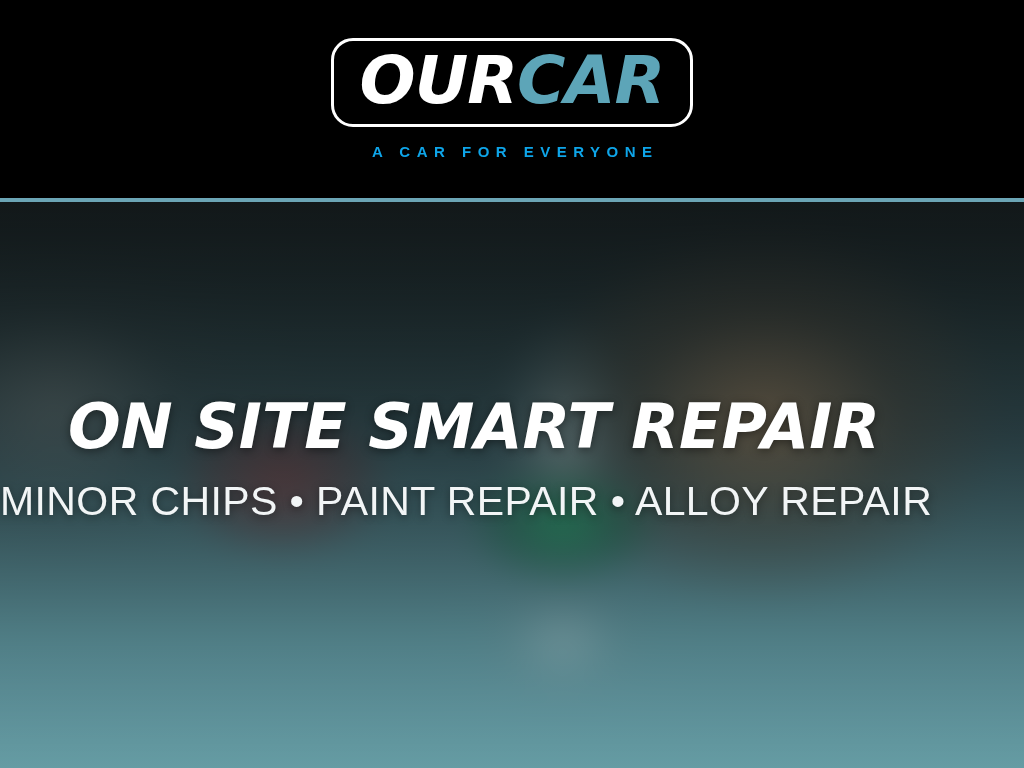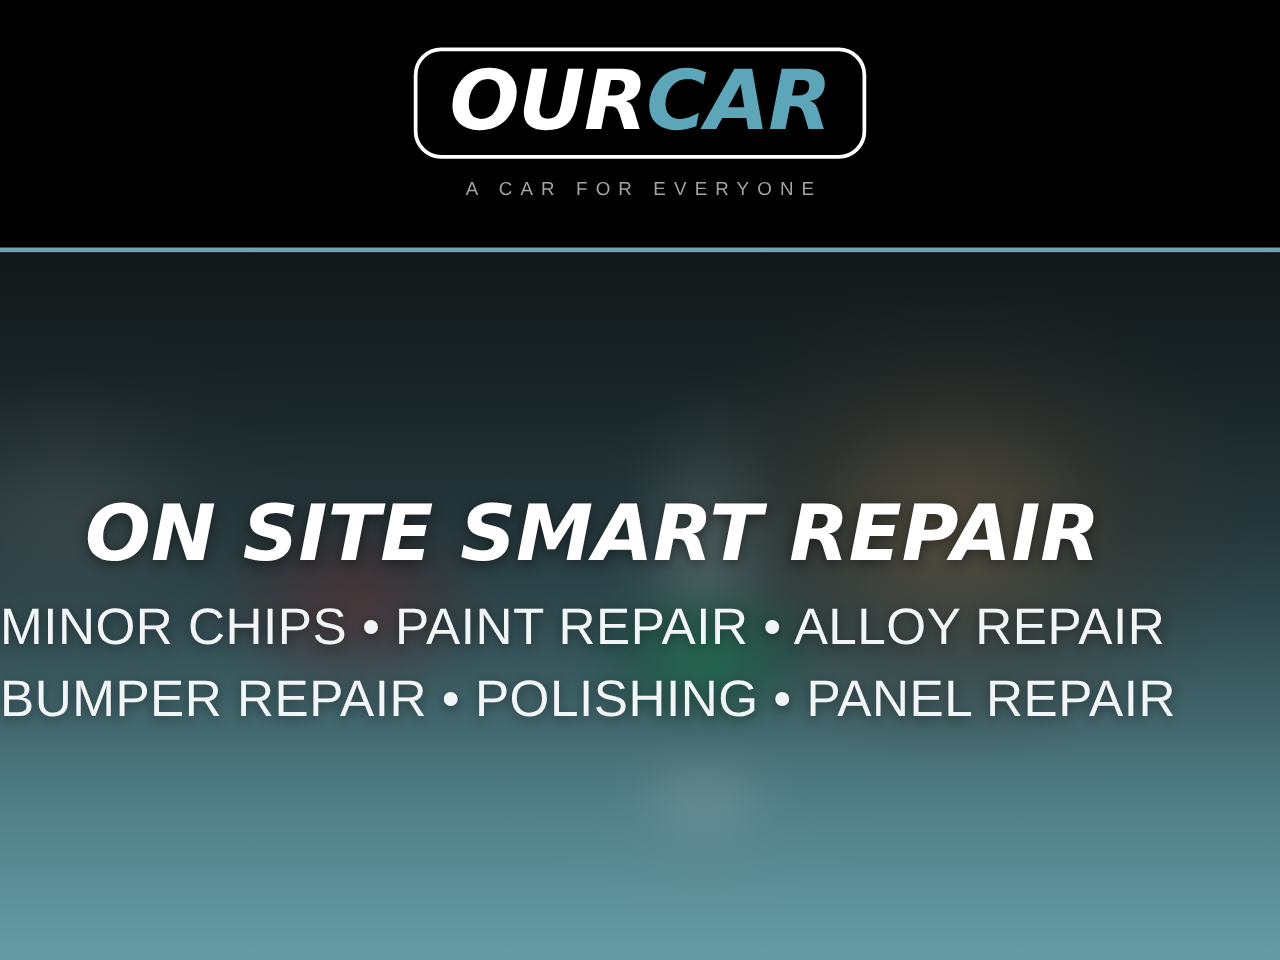--- a/index.html
+++ b/index.html
@@ -59,23 +59,23 @@
     letter-spacing: -1px;
     line-height: 1.02;
     white-space: nowrap;
     display: block;
   }
   .logo-our { color: #ffffff; }
   .logo-car { color: #5da5b8; }
 
   .brand-tagline {
     margin-top: 16px;
-    color: #a3a3a3;
+    color: #0ea5e9;
     font-size: 15px;
-    font-weight: 400;
+    font-weight: 700;
     letter-spacing: 6.5px;
     text-indent: 6.5px;
     white-space: nowrap;
     font-family: "Liberation Sans", sans-serif;
   }
 
   .header-rule {
     position: absolute;
     left: 0;
     top: 198px;
@@ -195,18 +195,17 @@
 
   <section class="hero">
     <div class="hero-photo"></div>
     <div class="hero-scrim"></div>
 
     <div class="hero-content">
       <h1 class="hero-headline">ON SITE SMART REPAIR</h1>
 
       <div class="service-list">
         <div class="service-line">MINOR CHIPS  •  PAINT REPAIR  •  ALLOY REPAIR</div>
-        <div class="service-line">BUMPER REPAIR  •  POLISHING  •  PANEL REPAIR</div>
       </div>
     </div>
   </section>
 
 </div>
 
 </body></html>

